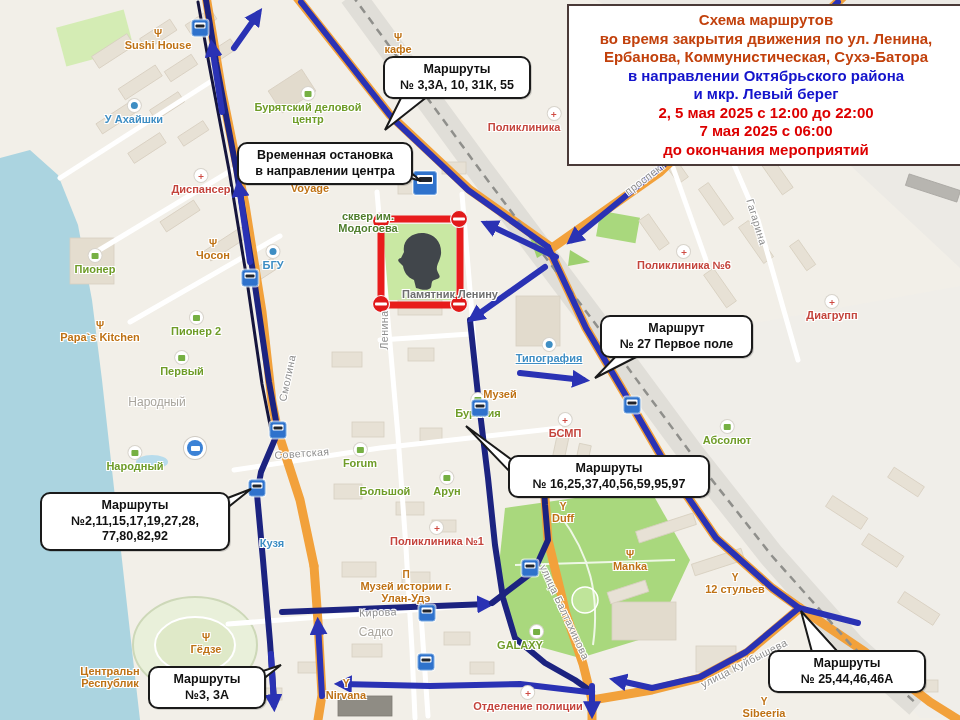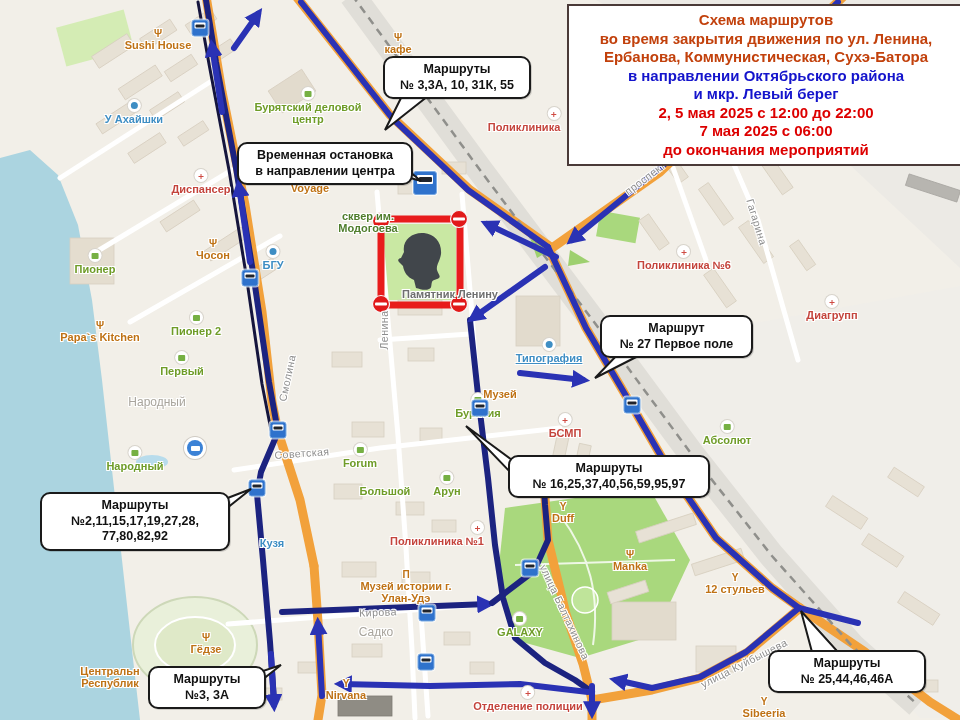--- a/index.html
+++ b/index.html
@@ -235,26 +235,26 @@
 Модогоева</span></div>
       <div class="map-label c-gray" style="left: 418px; top: 294px; transform: translate(-50%, -50%); margin-left: 32px;"><span>Памятник Ленину</span></div>
       <div class="map-label c-blue" style="left: 549px; top: 351px; transform: translate(-50%, -50%); text-decoration: underline;"><span class="pin p-blue"></span><span>Типография</span></div>
       <div class="map-label c-green" style="left: 438px; top: 406px; transform: translate(-50%, -50%); margin-left: 40px;"><span class="pin p-bag"></span><span>Бурятия</span></div>
       <div class="map-label c-orange" style="left: 500px; top: 394px; transform: translate(-50%, -50%);"><span>Музей</span></div>
       <div class="map-label c-red" style="left: 565px; top: 426px; transform: translate(-50%, -50%);"><span class="pin p-med"></span><span>БСМП</span></div>
       <div class="map-label c-green" style="left: 360px; top: 456px; transform: translate(-50%, -50%);"><span class="pin p-bag"></span><span>Forum</span></div>
       <div class="map-label c-green" style="left: 385px; top: 491px; transform: translate(-50%, -50%); text-align: right;"><span>Большой</span></div>
       <div class="map-label c-green" style="left: 447px; top: 484px; transform: translate(-50%, -50%);"><span class="pin p-bag"></span><span>Арун</span></div>
       <div class="map-label c-orange" style="left: 563px; top: 513px; transform: translate(-50%, -50%);"><span class="gl">Y</span><span>Duff</span></div>
-      <div class="map-label c-red" style="left: 437px; top: 534px; transform: translate(-50%, -50%); align-items: flex-end;"><span class="pin p-med"></span><span>Поликлиника №1</span></div>
+      <div class="map-label c-red" style="left: 437px; top: 534px; transform: translate(-50%, -50%);"><span class="pin p-med"></span><span>Поликлиника №1</span></div>
       <div class="map-label c-orange" style="left: 406px; top: 587px; transform: translate(-50%, -50%);"><span class="gl">Π</span><span>Музей истории г.
 Улан-Удэ</span></div>
       <div class="map-label c-street" style="left: 378px; top: 612px; transform: translate(-50%, -50%) rotate(-2deg);"><span>Кирова</span></div>
       <div class="map-label c-district" style="left: 376px; top: 632px; transform: translate(-50%, -50%);"><span>Садко</span></div>
-      <div class="map-label c-green" style="left: 520px; top: 625px; transform: translate(-50%, -50%);"><span class="pin p-bag"></span><span>GALAXY</span></div>
+      <div class="map-label c-green" style="left: 520px; top: 638px; transform: translate(-50%, -50%); align-items: flex-end;"><span class="pin p-bag"></span><span>GALAXY</span></div>
       <div class="map-label c-orange" style="left: 346px; top: 690px; transform: translate(-50%, -50%);"><span class="gl">Y</span><span>Nirvana</span></div>
       <div class="map-label c-red" style="left: 528px; top: 699px; transform: translate(-50%, -50%);"><span class="pin p-med"></span><span>Отделение полиции</span></div>
       <div class="map-label c-orange" style="left: 630px; top: 561px; transform: translate(-50%, -50%);"><span class="gl">Ψ</span><span>Manka</span></div>
       <div class="map-label c-orange" style="left: 735px; top: 584px; transform: translate(-50%, -50%);"><span class="gl">Y</span><span>12 стульев</span></div>
       <div class="map-label c-red" style="left: 684px; top: 258px; transform: translate(-50%, -50%);"><span class="pin p-med"></span><span>Поликлиника №6</span></div>
       <div class="map-label c-red" style="left: 832px; top: 308px; transform: translate(-50%, -50%);"><span class="pin p-med"></span><span>Диагрупп</span></div>
       <div class="map-label c-green" style="left: 727px; top: 433px; transform: translate(-50%, -50%);"><span class="pin p-bag"></span><span>Абсолют</span></div>
       <div class="map-label c-orange" style="left: 206px; top: 644px; transform: translate(-50%, -50%);"><span class="gl">Ψ</span><span>Гёдзе</span></div>
       <div class="map-label c-orange" style="left: 110px; top: 677px; transform: translate(-50%, -50%);"><span>Центральн
 Республик</span></div>

